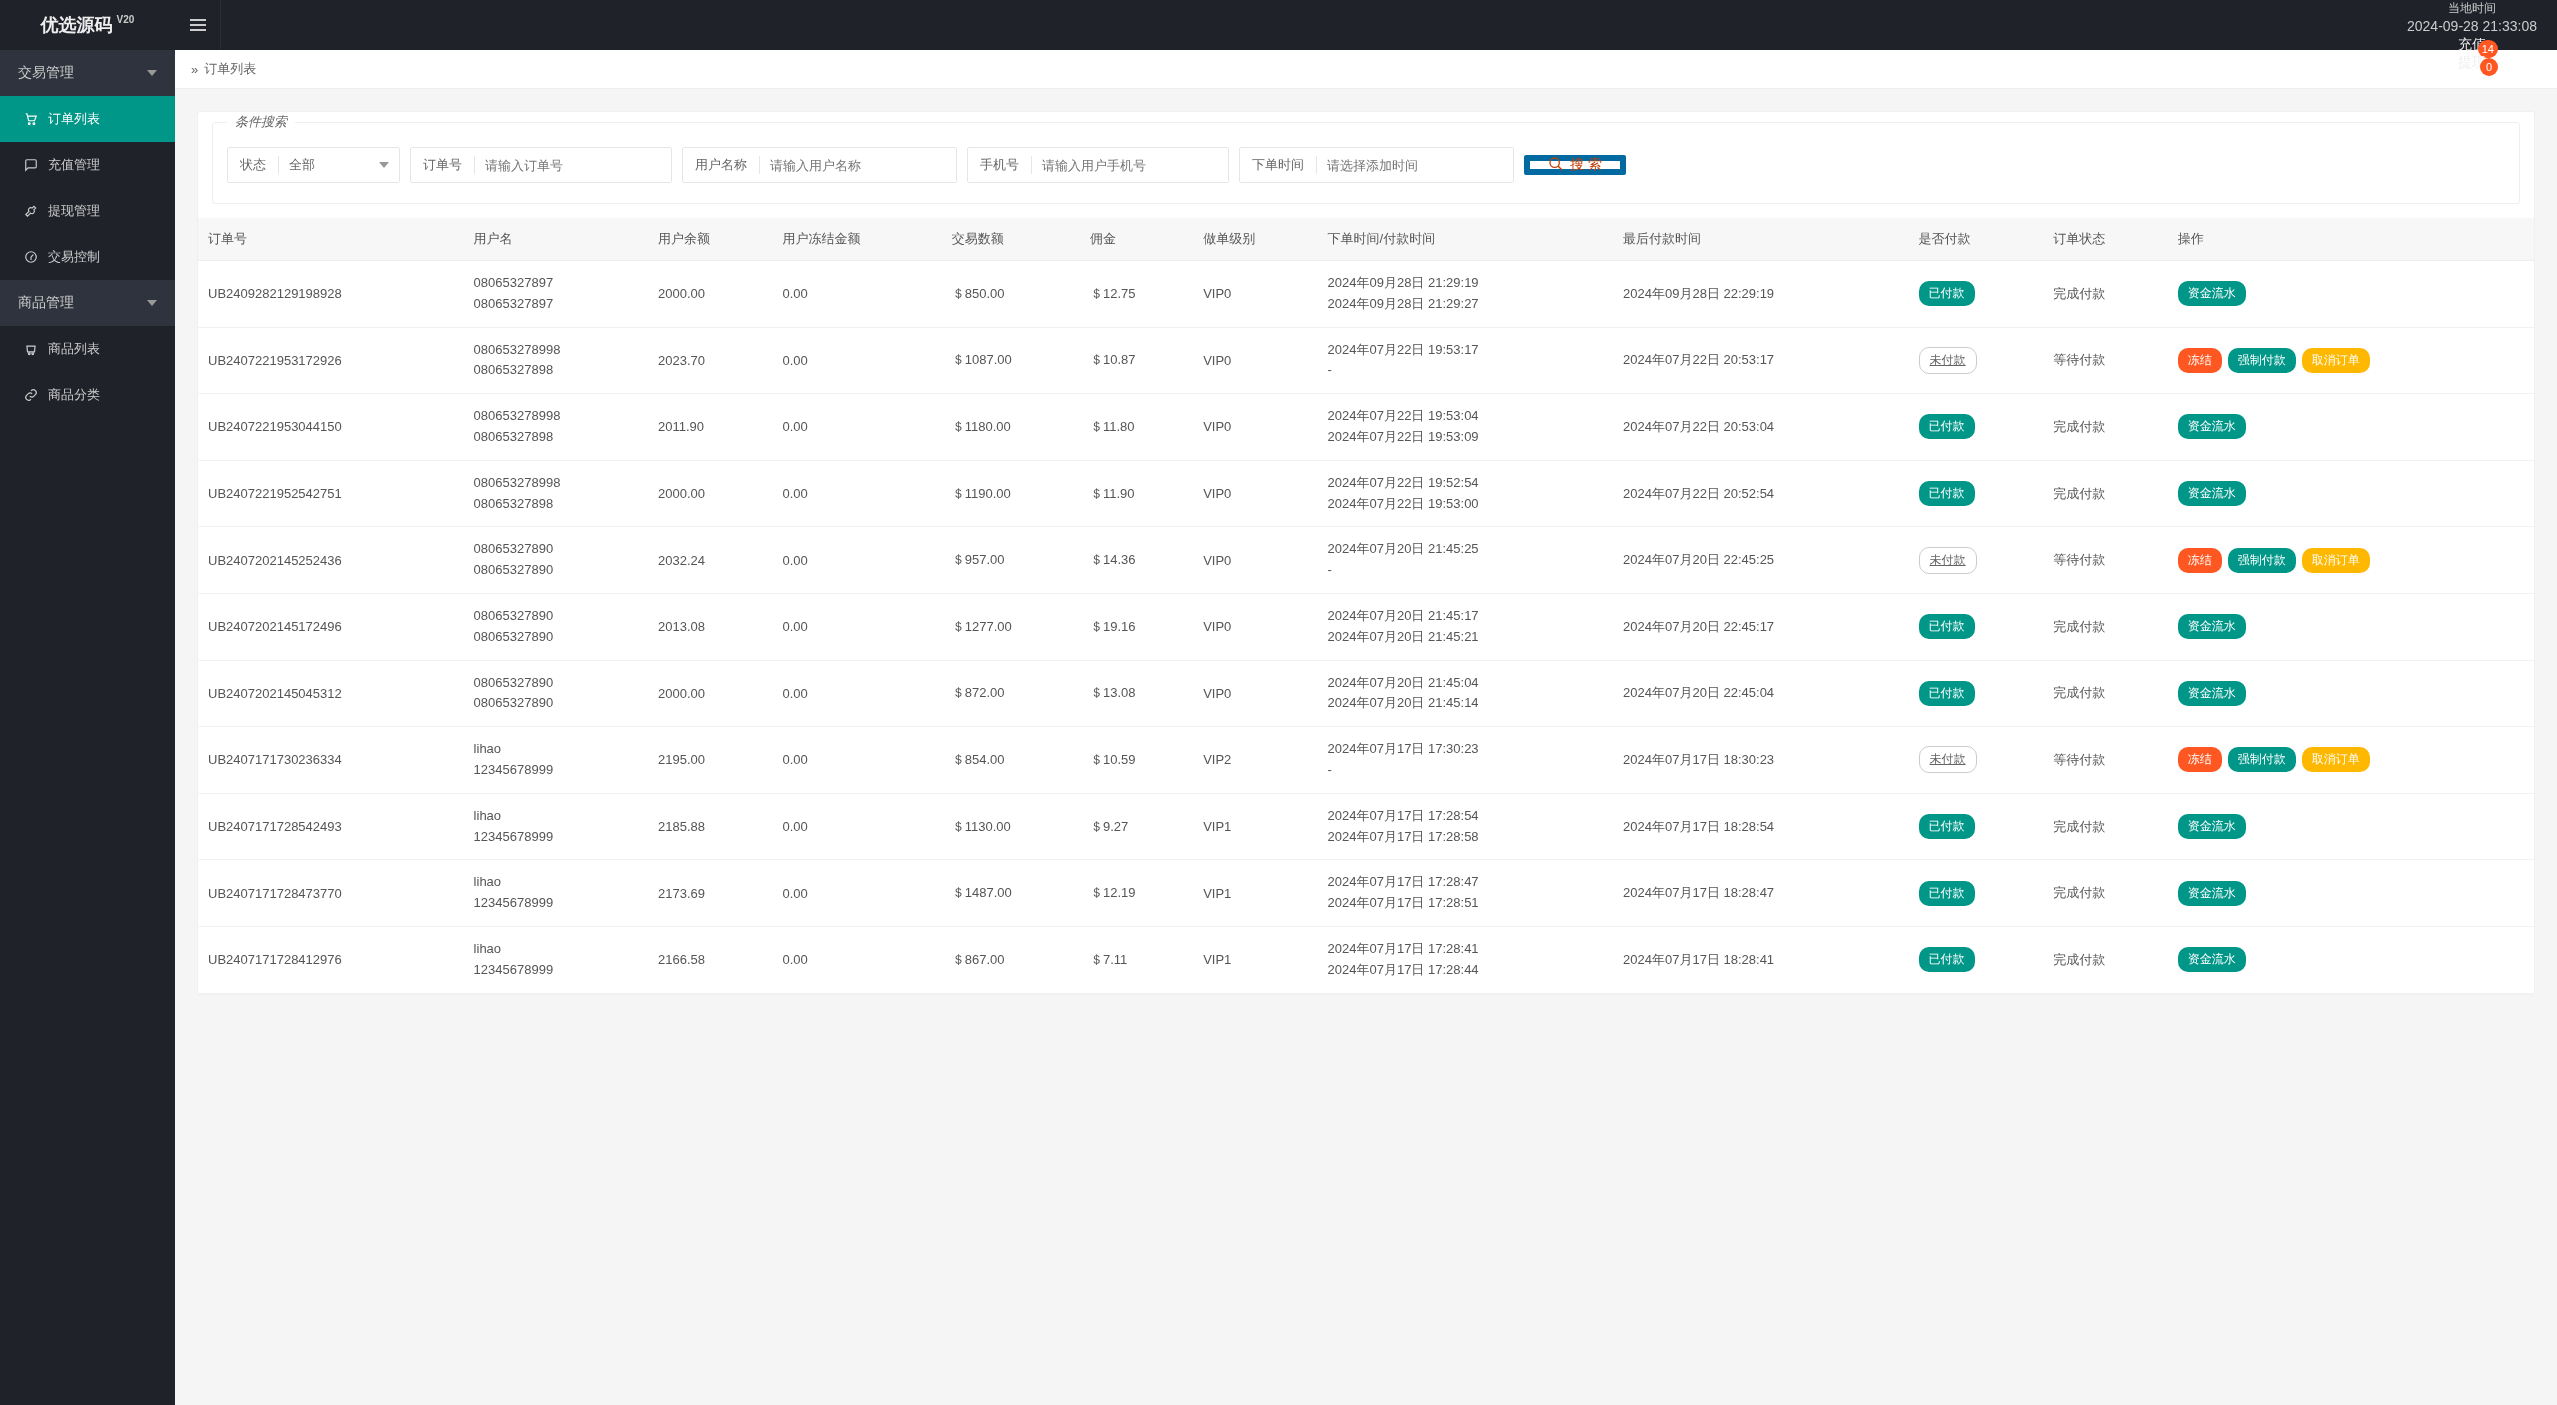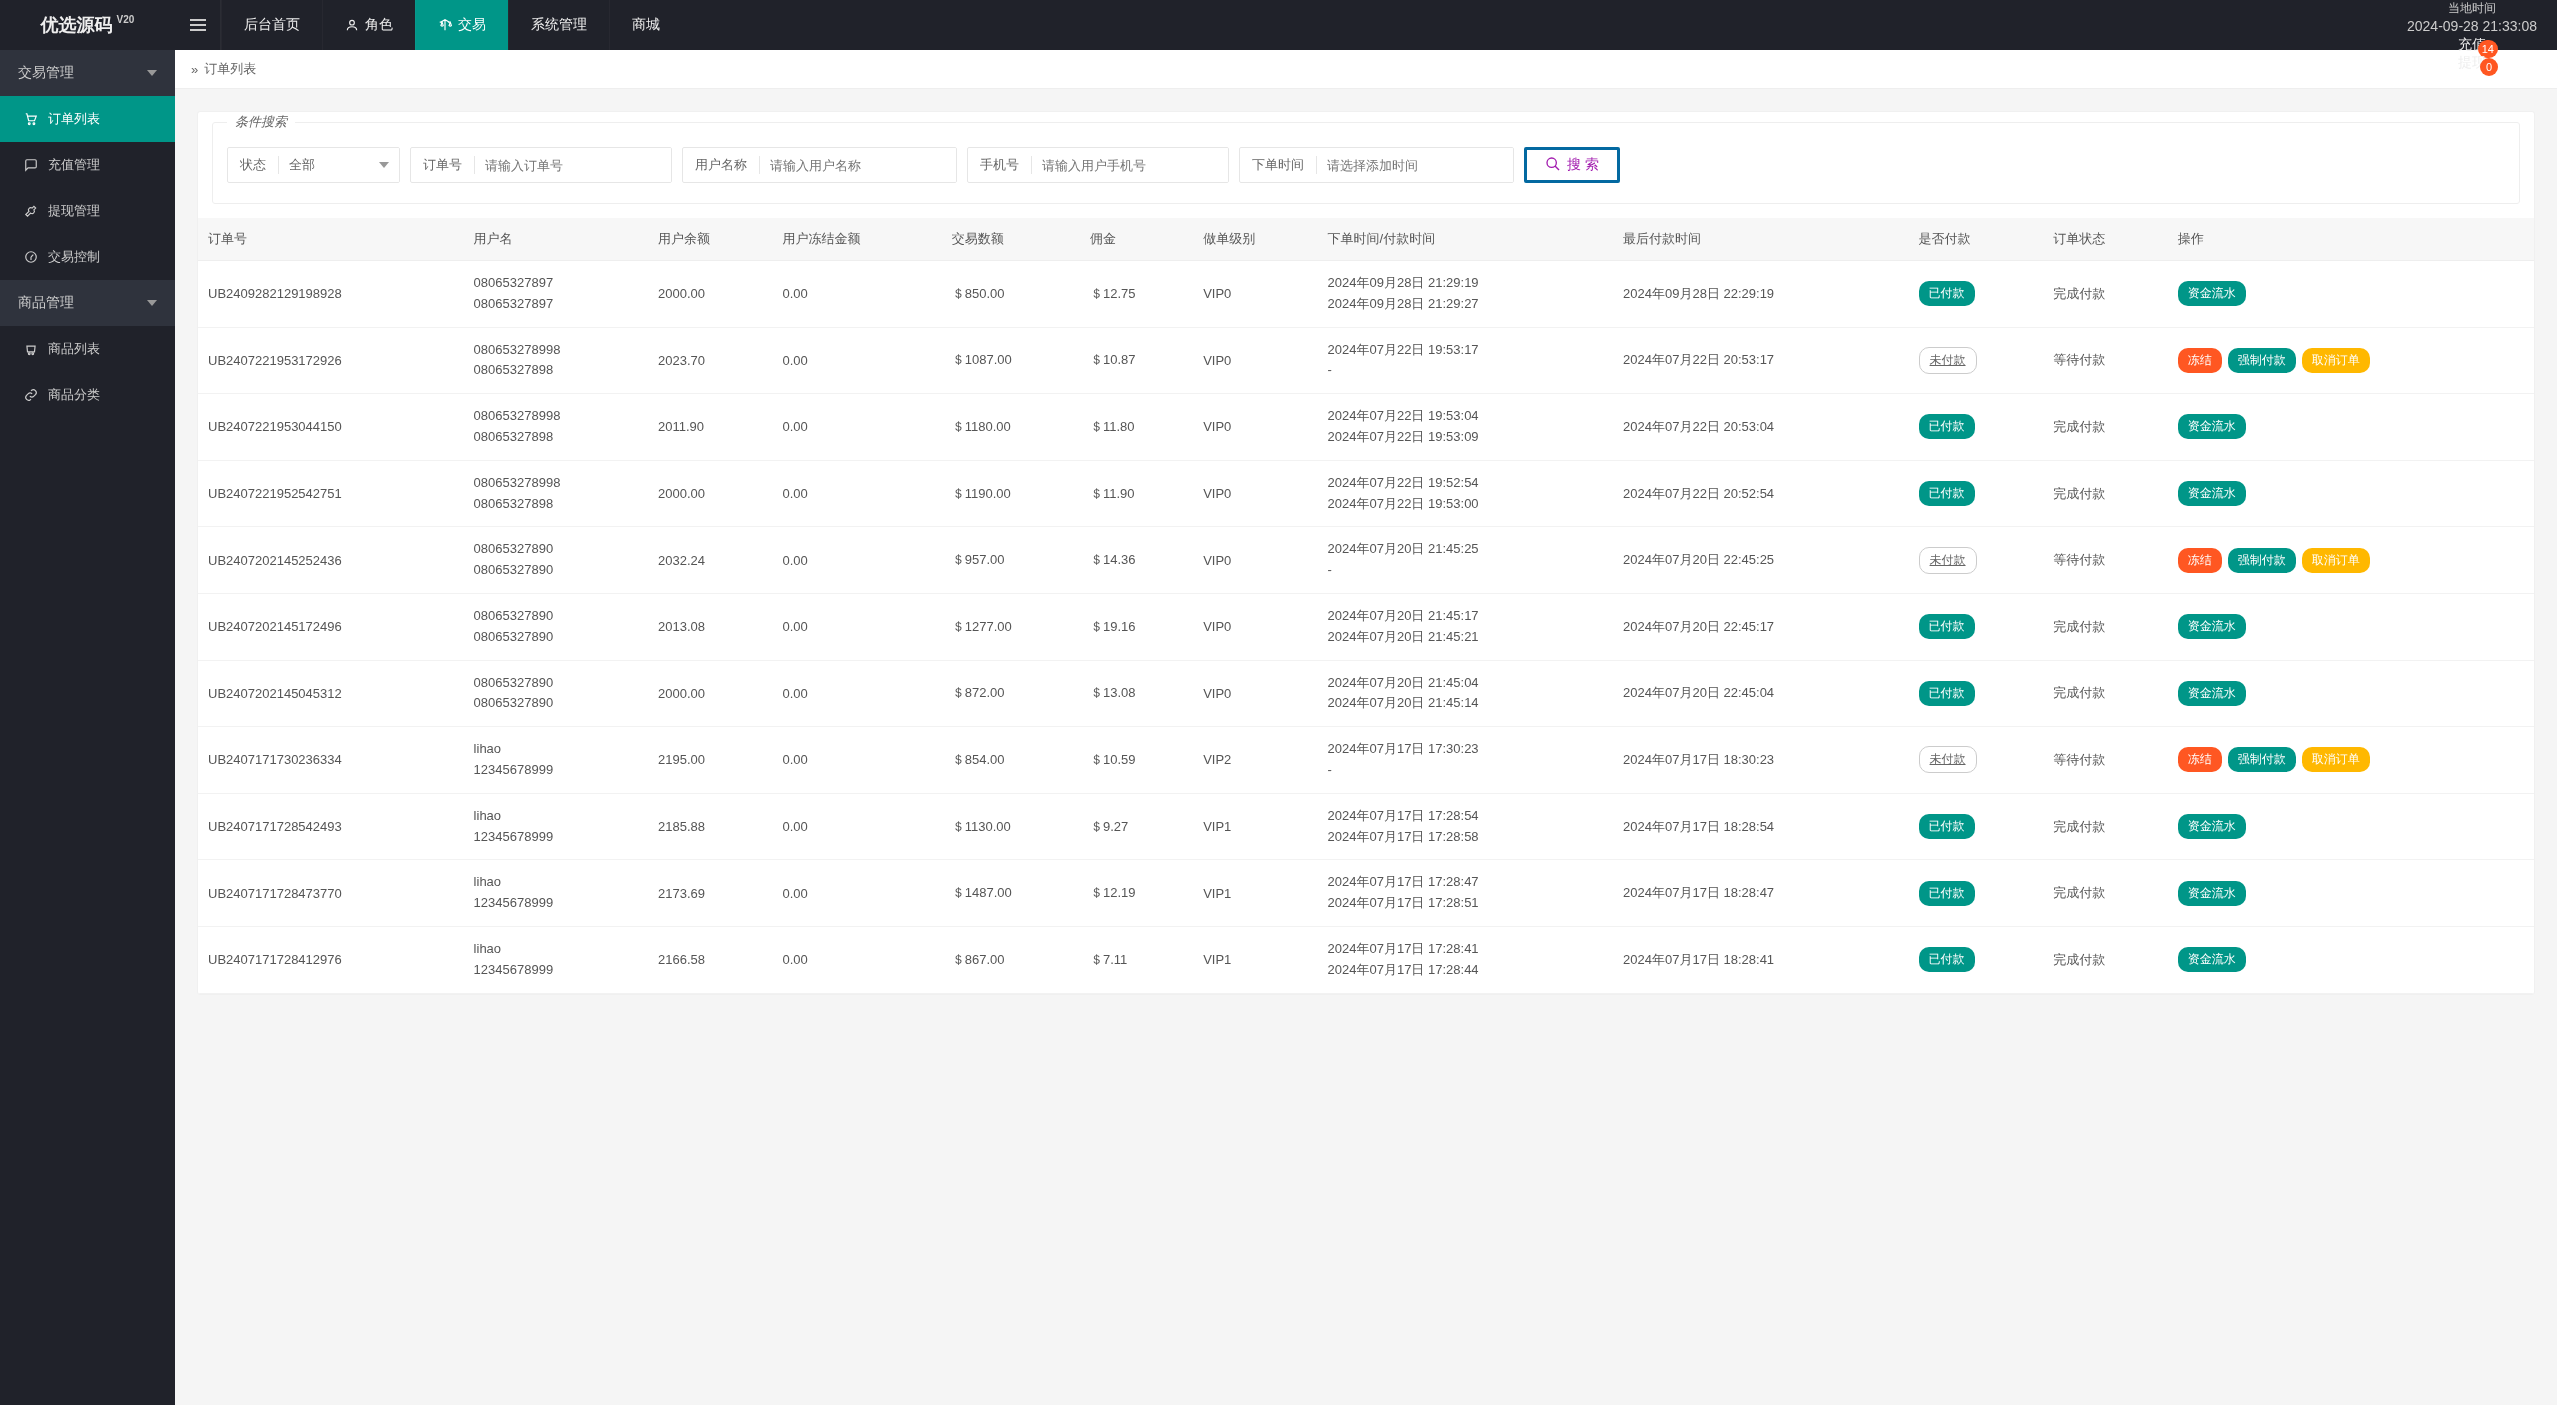--- a/index.html
+++ b/index.html
@@ -40,21 +40,21 @@
 .card { background:#fff; margin:22px; border:1px solid #f0f0f0; border-radius:3px; overflow:hidden; }
 
 
 .search-wrap { position:relative; padding:24px 14px 20px; border:1px solid #eee; margin:10px 14px 0; border-radius:3px; }
 .search-title { position:absolute; top:-10px; left:14px; background:#fff; padding:0 8px; color:#666;font-style:italic; }
 .search-row { display:flex; flex-wrap:wrap; gap:10px; align-items:center; }
 .input-group { display:flex; align-items:center; border:1px solid #e6e6e6; border-radius:2px; overflow:hidden; background:#fff; }
 .input-label { padding:0 12px; display:flex; align-items:center; background:#fff; border-right:1px solid #e6e6e6; color:#666; white-space:nowrap; }
 .input-field, .select-field { border:none; padding:0 10px; height:34px; outline:none; font-size:13px; color:#333; min-width:140px; background:#fff; }
 .select-field { min-width:120px; cursor:pointer; display:flex; align-items:center; justify-content:space-between; gap:4px; color:#666; }
-.search-btn { border:3px solid #0369a1; background:#fff; height:36px; padding:0 18px; display:flex; align-items:center; gap:6px; cursor:pointer; border-radius:2px; color:#a21caf; font-size:14px; }
+.search-btn { border:6px solid #0369a1; background:#fff; height:20px; padding:0 18px; display:flex; align-items:center; gap:6px; cursor:pointer; border-radius:2px; color:#c2410c; font-size:14px; }
 
 
 .tbl { width:100%; border-collapse:collapse; margin-top:14px; }
 .tbl th { background:#f7f7f7; text-align:left; padding:12px 10px; font-weight:500; color:#555; border-bottom:1px solid #eee; font-size:13px; white-space:nowrap; }
 .tbl td { padding:12px 10px; border-bottom:1px solid #f2f2f2; color:#555; font-size:13px; vertical-align:middle; }
 .tbl td .multi { line-height:1.6; }
 .tag { display:inline-block; padding:4px 10px; border-radius:10px; color:#fff; font-size:12px; white-space:nowrap; }
 .tag-outline { border:1px solid #ccc; color:#666; background:#fff;text-decoration:underline; }
 .tag-green { background:#009688; }
 .tag-red { background:#ff5722; }
@@ -72,44 +72,20 @@
 </head>
 <body>
 
 <div class="top-header">
   <div class="logo">
     <span>优选源码</span>
     <sup>V20</sup>
   </div>
   <div class="hamburger">
       <span></span>
-    </div>
-  <div id="top-nav" style="display:flex;">
-      <div class="nav-item">
-        <span>后台首页</span>
-      </div>
-      <div class="nav-item">
-        <span class="ico"><svg viewBox="0 0 24 24" width="14" height="14" fill="none" stroke="currentColor" stroke-width="2">
-            <circle cx="12" cy="8" r="4"></circle>
-            <path d="M4 21c0-4 4-6 8-6s8 2 8 6"></path>
-          </svg></span>
-        <span>角色</span>
-      </div>
-      <div class="nav-item active">
-        <span class="ico"><svg viewBox="0 0 24 24" width="16" height="16" fill="none" stroke="currentColor" stroke-width="2">
-            <path d="M12 3v18M5 7l7-4 7 4M3 7h4l-2 6a3 3 0 0 0 4 0l-2-6M17 7h4l-2 6a3 3 0 0 0 4 0l-2-6"></path>
-          </svg></span>
-        <span>交易</span>
-      </div>
-      <div class="nav-item">
-        <span>系统管理</span>
-      </div>
-      <div class="nav-item">
-        <span>商城</span>
-      </div>
     </div>
   <div class="top-spacer"></div>
   <div class="top-right">
     <div class="time-block">
       <div class="lbl">当地时间</div>
       <div class="val">2024-09-28 21:33:08</div>
     </div>
     <div class="badge-item">
       <span>充值</span>
       <span class="badge">14</span>

